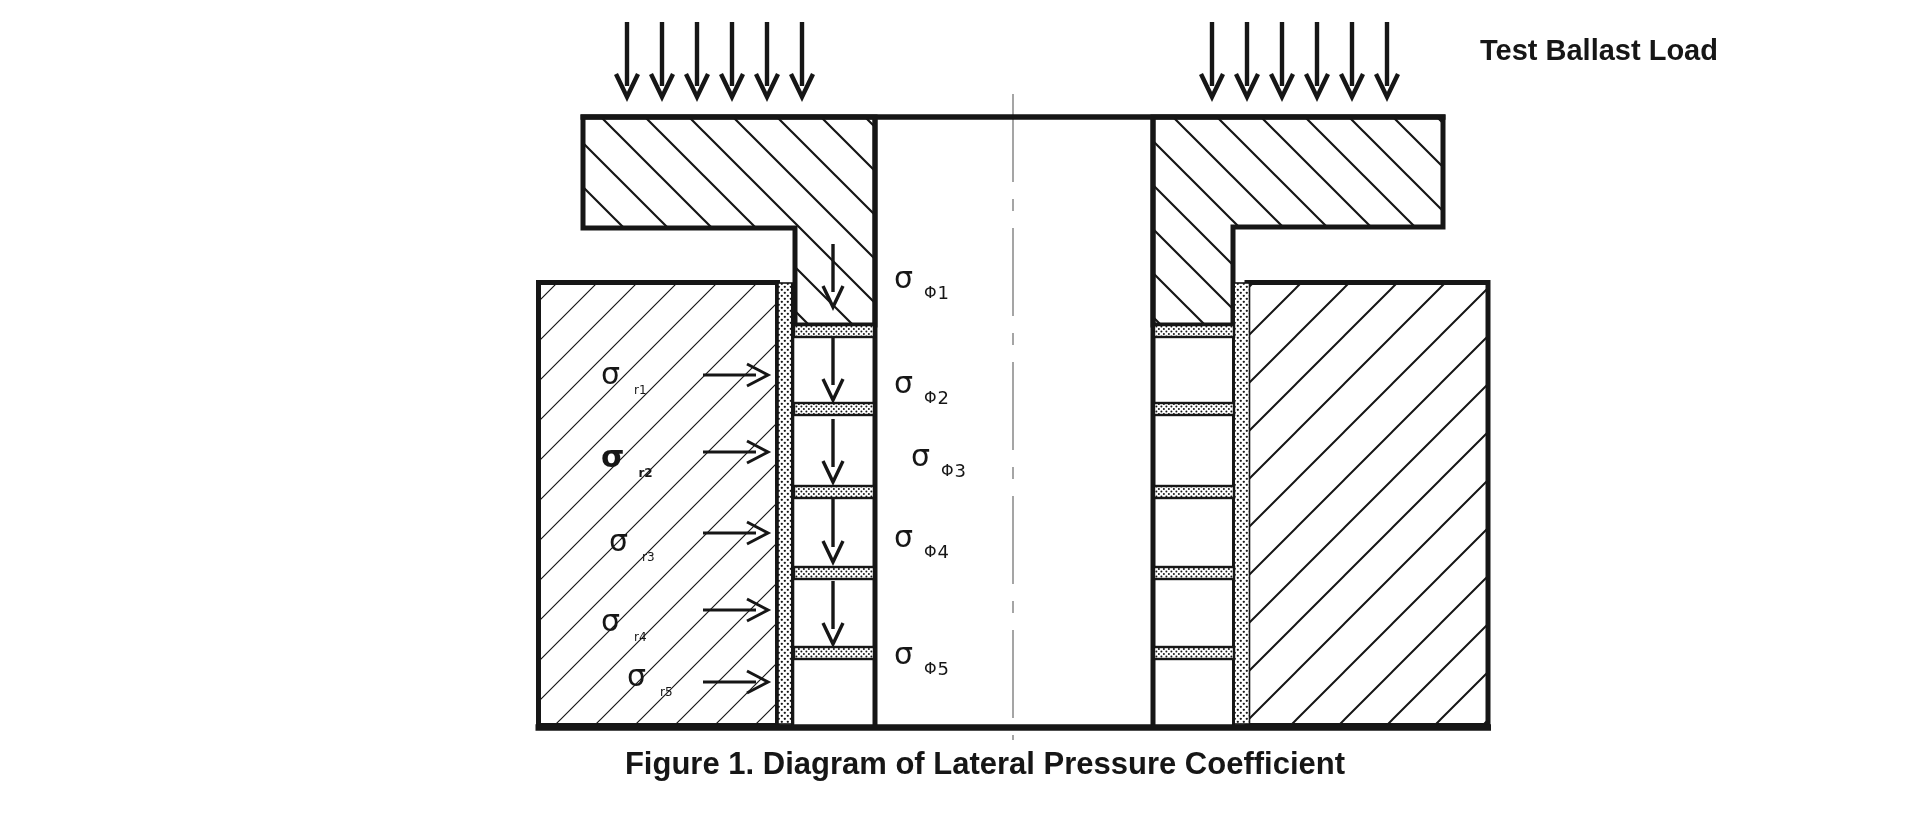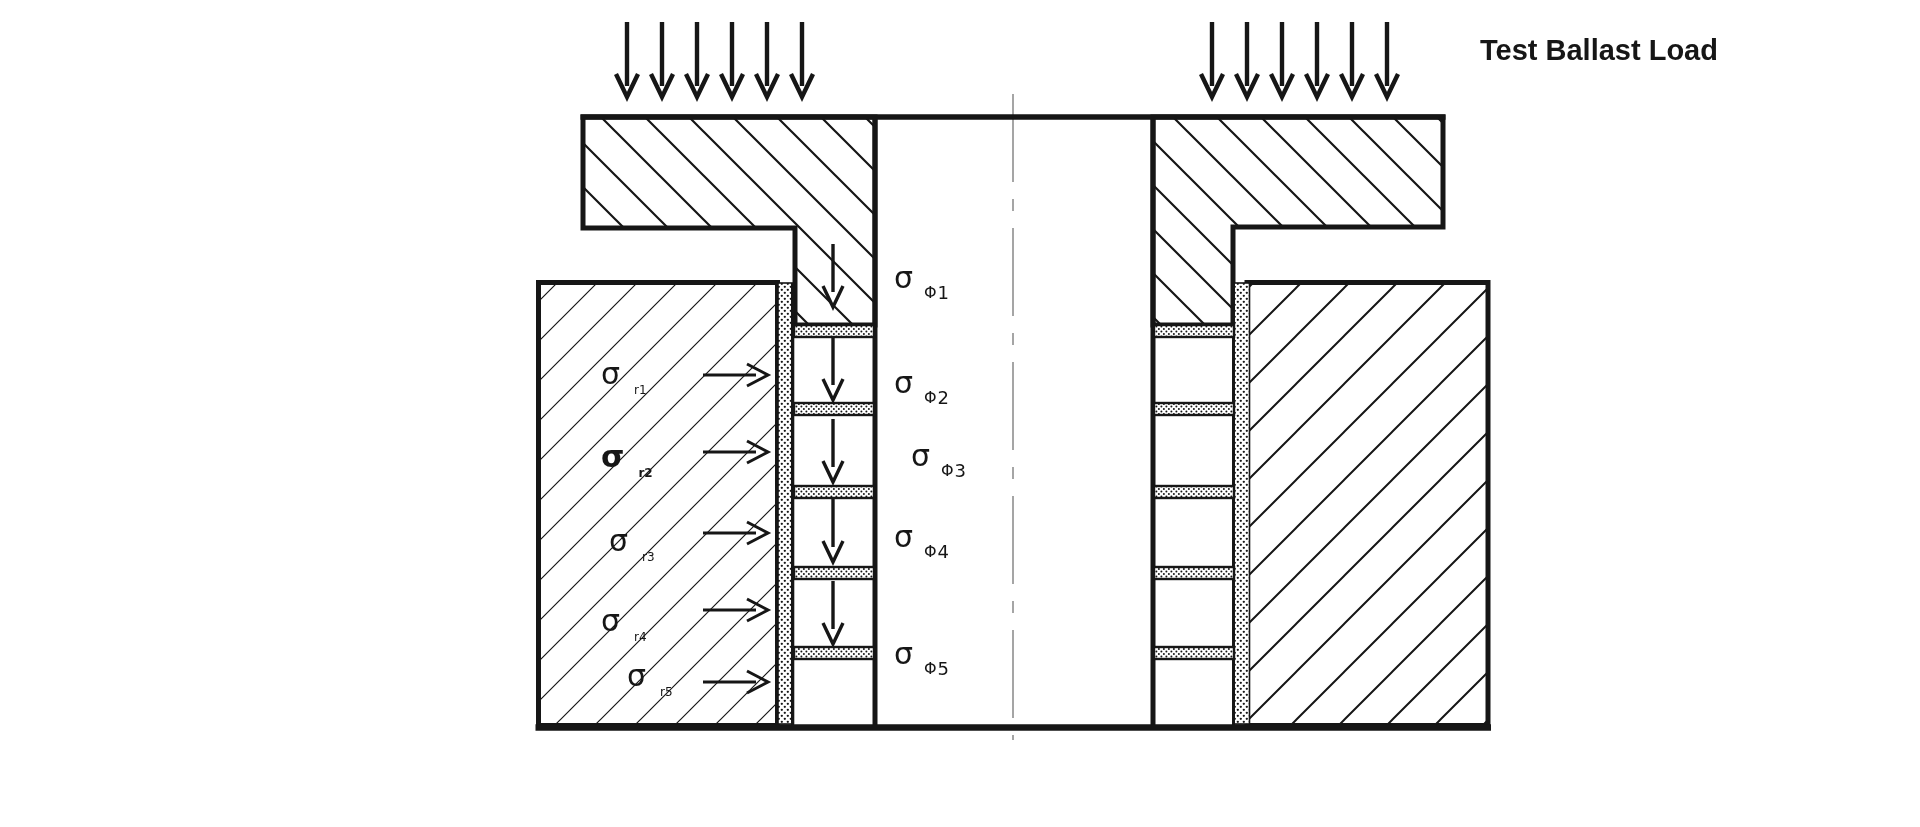--- a/index.html
+++ b/index.html
@@ -166,13 +166,14 @@
   <div class="stress radial r-2">
     <span class="sigma">σ</span><span class="sub">r3</span>
   </div>
   <div class="stress radial r-3">
     <span class="sigma">σ</span><span class="sub">r4</span>
   </div>
   <div class="stress radial r-4">
     <span class="sigma">σ</span><span class="sub">r5</span>
   </div>
 
+  <div class="lbl caption">Figure 1. Diagram of Lateral Pressure Coefficient</div>
 </div>
 
 </body></html>

